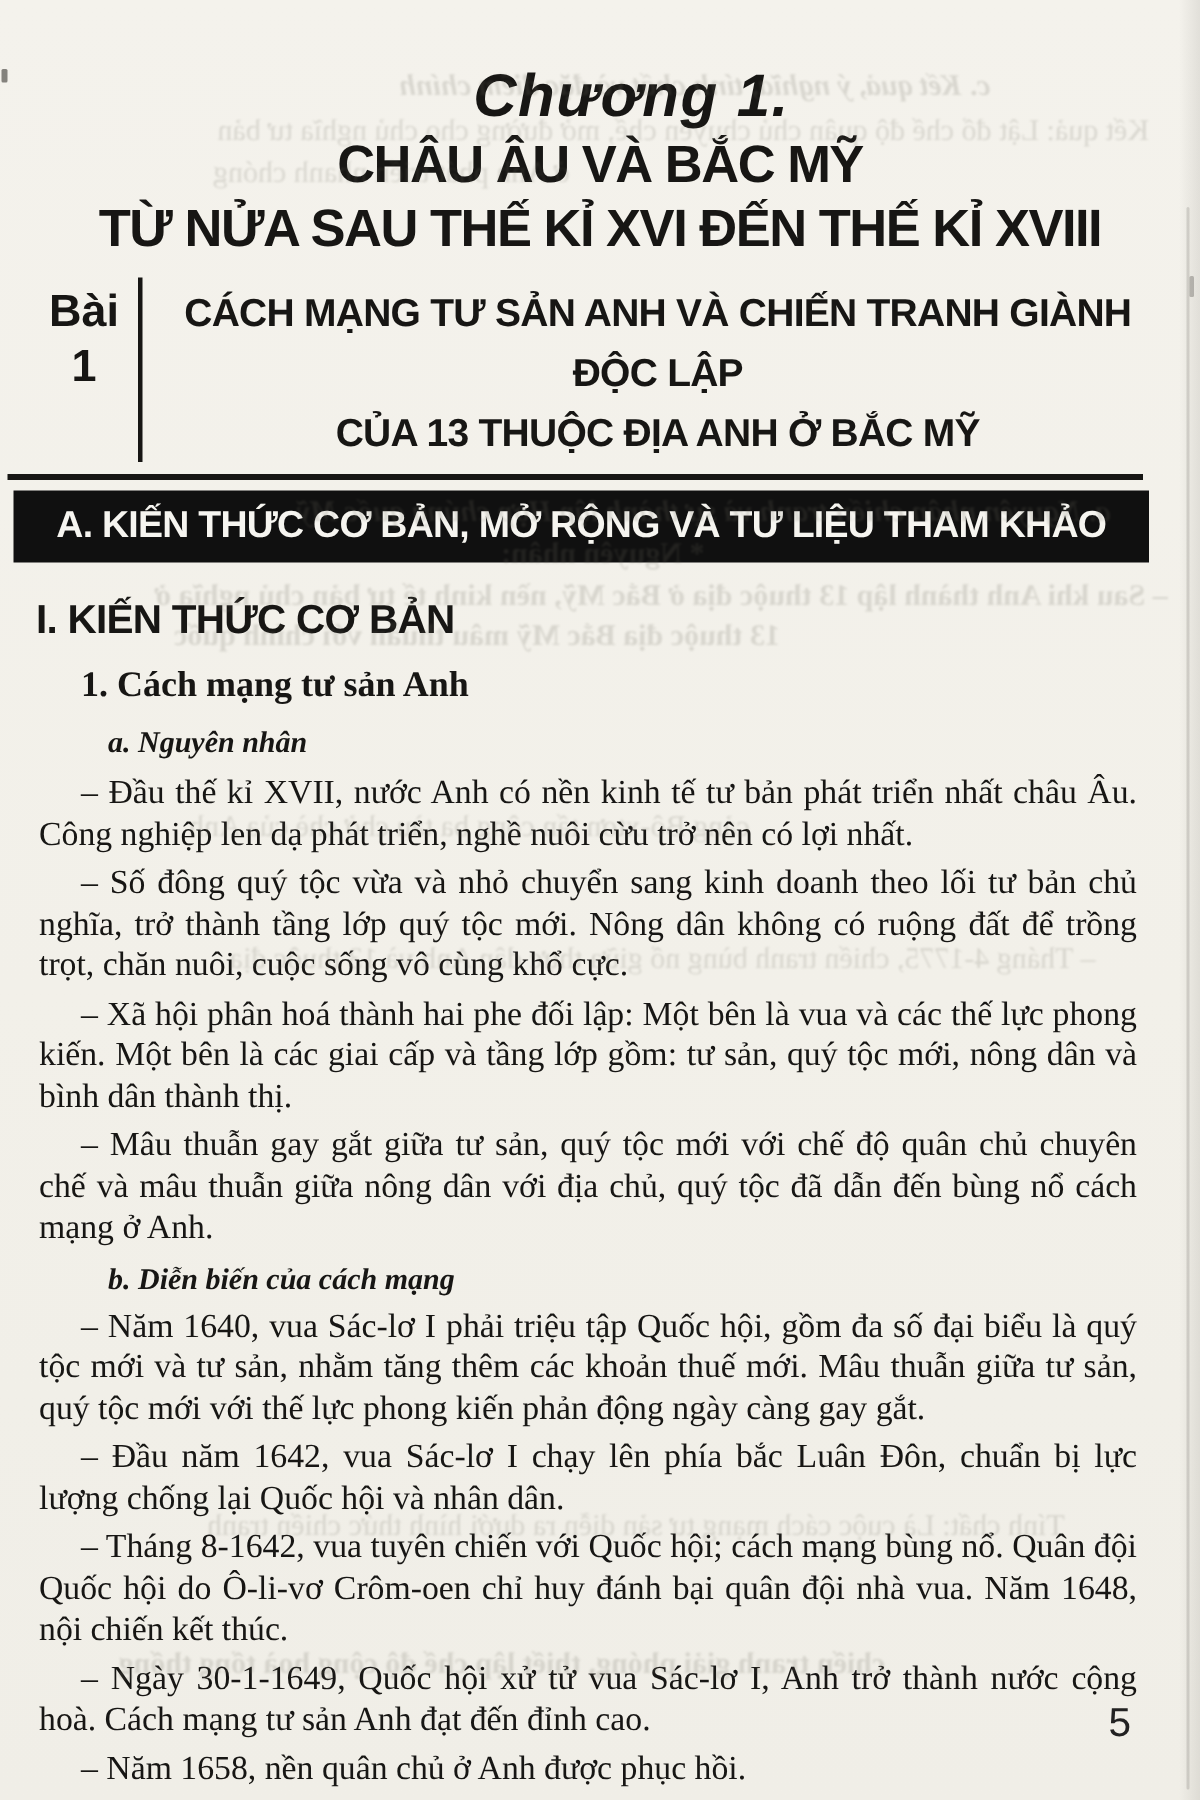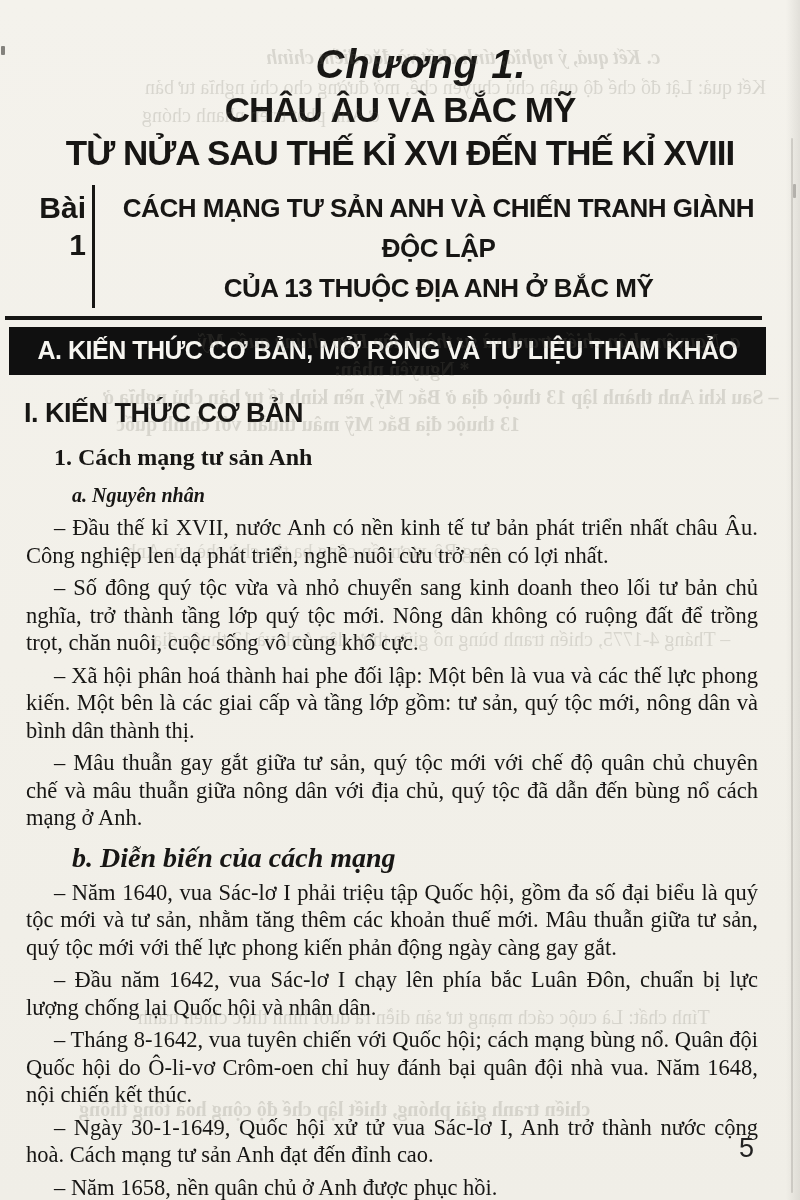--- a/index.html
+++ b/index.html
@@ -36,41 +36,41 @@
   .g9{top:1006px;right:90px;}
   .g10{top:1098px;right:210px;font-weight:bold;}
   
   .chapter{margin:42px 0 0 0;text-align:center;
     font-family:"Liberation Sans", sans-serif;font-weight:900;font-style:italic;
     font-size:40px;letter-spacing:1px;padding-left:42px;}
   .book-title{text-align:center;font-family:"Liberation Sans", sans-serif;
     font-weight:900;font-size:35px;line-height:41px;letter-spacing:-1px;margin-top:2px;}
   
   .lesson{display:flex;align-items:stretch;margin:12px 30px 0 26px;}
-  .lesson-label{width:60px;text-align:right;
+  .lesson-label{width:60px;text-align:center;
     font-family:"Liberation Sans", sans-serif;font-weight:900;
     font-size:30px;line-height:37px;padding-top:4px;}
   .lesson-divider{width:3px;background:#17161467;background:#171614;margin:0 12px 0 6px;}
   .lesson-title{flex:1;text-align:center;font-family:"Liberation Sans", sans-serif;
     font-weight:900;font-size:26px;line-height:40px;letter-spacing:-0.5px;padding-top:3px;}
   .rule{height:4px;background:#171614;margin:8px 38px 0 5px;}
   
   .banner{margin:8px 35px 0 10px;background:#101010;color:#f6f5f0;
     text-align:center;font-family:"Liberation Sans", sans-serif;font-weight:900;
     font-size:25px;letter-spacing:-0.5px;padding:8px 0 9px 0;
     box-shadow:0 0 0 1px #101010;}
   
   .sec-heading{margin:24px 0 0 24px;font-family:"Liberation Sans", sans-serif;
     font-weight:900;font-size:27px;letter-spacing:-0.5px;}
   .sub-num{margin:15px 0 0 54px;font-weight:bold;font-size:24px;}
   .sub-letter{margin:13px 0 0 72px;font-weight:bold;font-style:italic;font-size:20px;}
   .body{margin:7px 28px 0 26px;}
   .para{font-size:22.5px;line-height:27.5px;text-align:justify;
     text-indent:28px;margin:5px 14px 0 0;}
-  .sub-letter-inline{margin:10px 0 3px 46px;font-weight:bold;font-style:italic;font-size:28px;}
+  .sub-letter-inline{margin:10px 0 3px 46px;font-weight:bold;font-style:italic;font-size:20px;}
   
   .page-num{position:absolute;right:46px;bottom:36px;
     font-family:"Liberation Sans", sans-serif;font-size:27px;color:#222;}
 </style>
 </head>
 <body>
 
 <div class="page">
 
   <div class="ghost g0">c. Kết quả, ý nghĩa, tính chất và đặc điểm chính</div>

